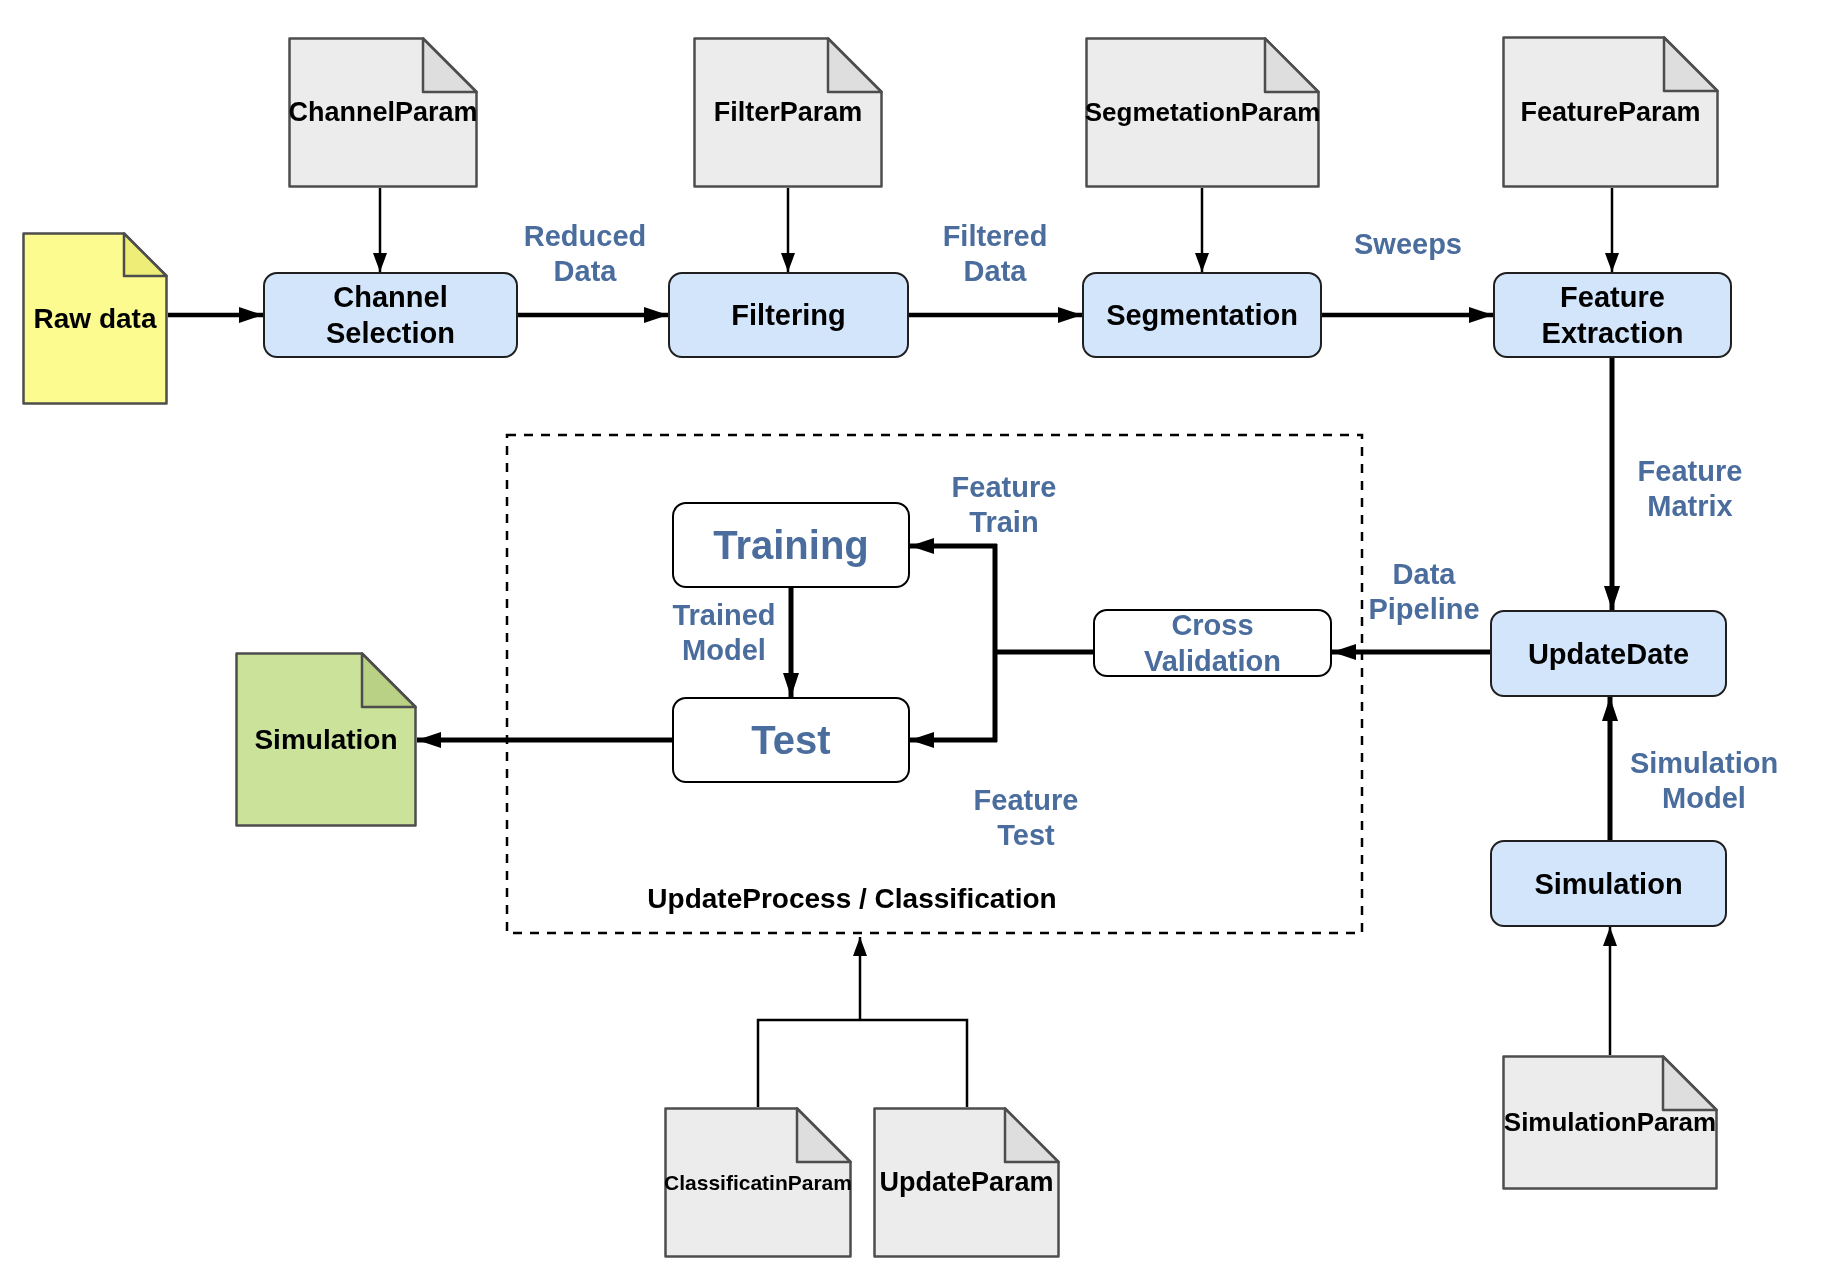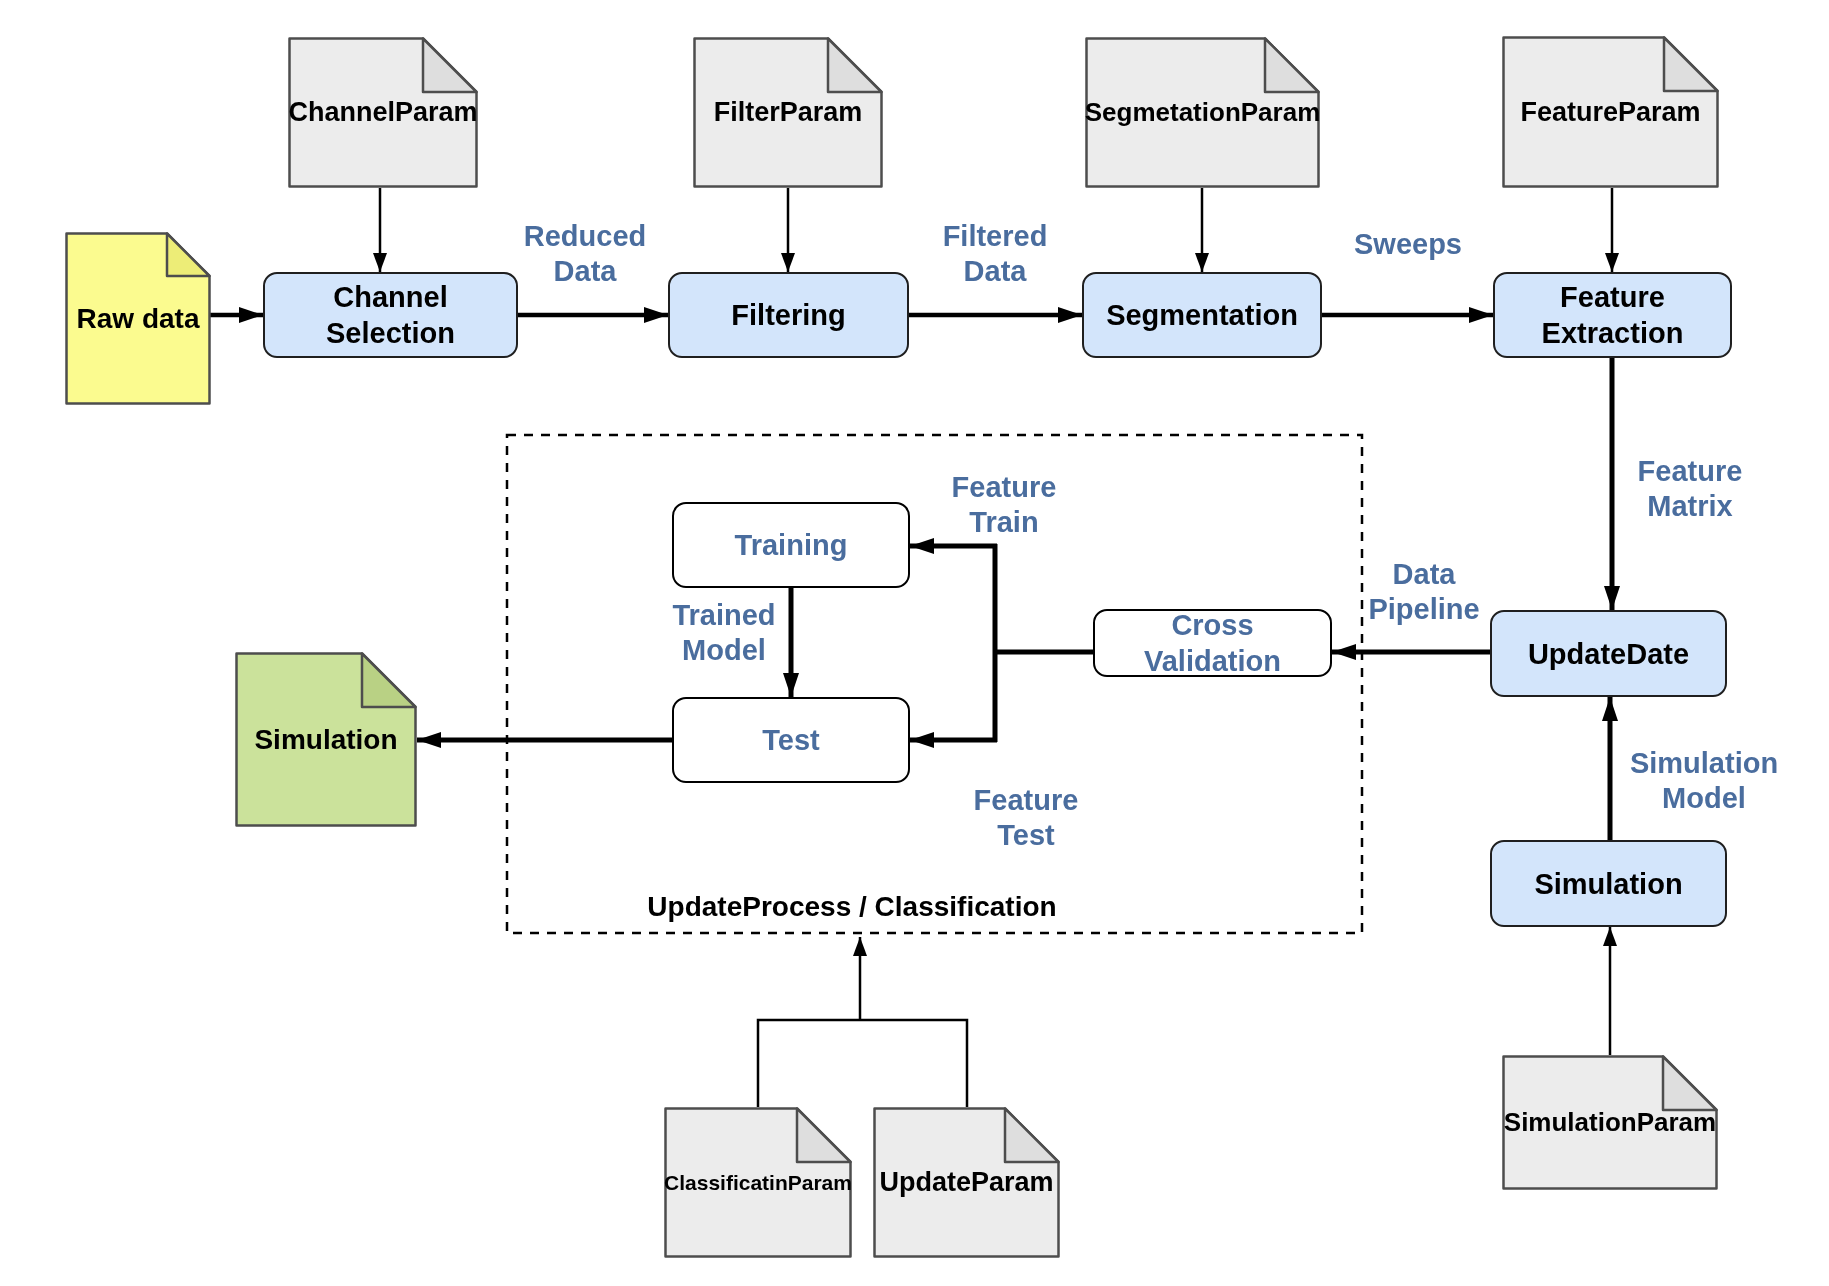--- a/index.html
+++ b/index.html
@@ -17,36 +17,36 @@
 
   .node{position:absolute;display:flex;align-items:center;justify-content:center;
         text-align:center;box-sizing:border-box;}
   .lbl{white-space:pre-line;font-weight:bold;}
 
   .bluebox{background:var(--process-box-fill,#D3E5FB);border:2.5px solid var(--box-border,#1f1f1f);
            border-radius:14px;}
   .bluebox .lbl{font-size:29px;line-height:36px;color:#000;}
 
   .whitebox{background:#ffffff;border:2.5px solid #000;border-radius:14px;}
-  .whitebox .lbl{font-size:29px;line-height:37px;color:var(--label-blue,#4A6D9E);}
+  .whitebox .lbl{font-size:40px;line-height:37px;color:var(--label-blue,#4A6D9E);}
 
   .doc{--f:var(--doc-fill,#ECECEC);--fo:var(--doc-fold,#DEDEDE);--st:var(--doc-border,#4D4D4D);}
   .doc.yellow{--f:var(--raw-data-fill,#FBFB8F);--fo:var(--raw-data-fold,#EDED77);}
   .doc.green{--f:var(--performance-fill,#CBE29B);--fo:var(--performance-fold,#B9D184);}
   .doc svg{position:absolute;left:0;top:0;}
   .doc .lbl{position:relative;font-size:27px;color:#000;padding:0 2px;}
   .doc.fs26 .lbl{font-size:26px;}
   .doc.fs24 .lbl{font-size:21px;}
   .doc.fs28 .lbl{font-size:28px;}
 
   .edgelabel{position:absolute;transform:translate(-50%,-50%);text-align:center;
              color:var(--label-blue,#4A6D9E);font-weight:bold;font-size:29px;line-height:35px;
              white-space:pre-line;}
   .boxtitle{position:absolute;transform:translate(-50%,-50%);text-align:center;color:#000;
-            font-weight:bold;font-size:28px;white-space:nowrap;margin-top:8px;}
+            font-weight:bold;font-size:28px;white-space:nowrap;}
 </style>
 </head>
 <body>
 
 <div id="canvas">
 
   <svg id="wires" viewBox="0 0 1829 1286" xmlns="http://www.w3.org/2000/svg">
     <defs>
       <marker id="ah5" markerUnits="userSpaceOnUse" markerWidth="26" markerHeight="18" viewBox="0 0 26 18" refX="25" refY="9" orient="auto">
         <polygon points="1,1 25,9 1,17"></polygon>
@@ -75,21 +75,21 @@
     <path class="w t5" d="M1490 652 L1332 652" marker-end="url(#ah5)"></path>
     <path class="w t5" d="M1610 840 L1610 697" marker-end="url(#ah5)"></path>
     <path class="w t5" d="M1093 652 L993 652"></path>
     <path class="w t5" d="M995 544 L995 742"></path>
     <path class="w t5" d="M997 546 L910 546" marker-end="url(#ah5)"></path>
     <path class="w t5" d="M997 740 L910 740" marker-end="url(#ah5)"></path>
     <path class="w t5" d="M791 588 L791 697" marker-end="url(#ah5)"></path>
     <path class="w t5" d="M672 740 L417 740" marker-end="url(#ah5)"></path>
   </svg>
 
-  <div class="node doc yellow fs28" style="left:22px;top:232px;width:146px;height:173px;margin-left:43px;">
+  <div class="node doc yellow fs28" style="left:22px;top:232px;width:146px;height:173px;">
       <svg width="146" height="173" viewBox="0 0 146 173">
         <path d="M1.5 1.5 L102 1.5 L144.5 44 L144.5 171.5 L1.5 171.5 Z" fill="#FBFB8F" stroke="#4D4D4D" stroke-width="2.5" stroke-linejoin="round"></path>
         <path d="M102 1.5 L102 44 L144.5 44 Z" fill="#EDED77" stroke="#4D4D4D" stroke-width="2.5" stroke-linejoin="round"></path>
       </svg>
     <span class="lbl">Raw data</span>
   </div>
   <div class="node doc" style="left:288px;top:37px;width:190px;height:151px;">
       <svg width="190" height="151" viewBox="0 0 190 151">
         <path d="M1.5 1.5 L135 1.5 L188.5 55 L188.5 149.5 L1.5 149.5 Z" fill="#ECECEC" stroke="#4D4D4D" stroke-width="2.5" stroke-linejoin="round"></path>
         <path d="M135 1.5 L135 55 L188.5 55 Z" fill="#DEDEDE" stroke="#4D4D4D" stroke-width="2.5" stroke-linejoin="round"></path>

